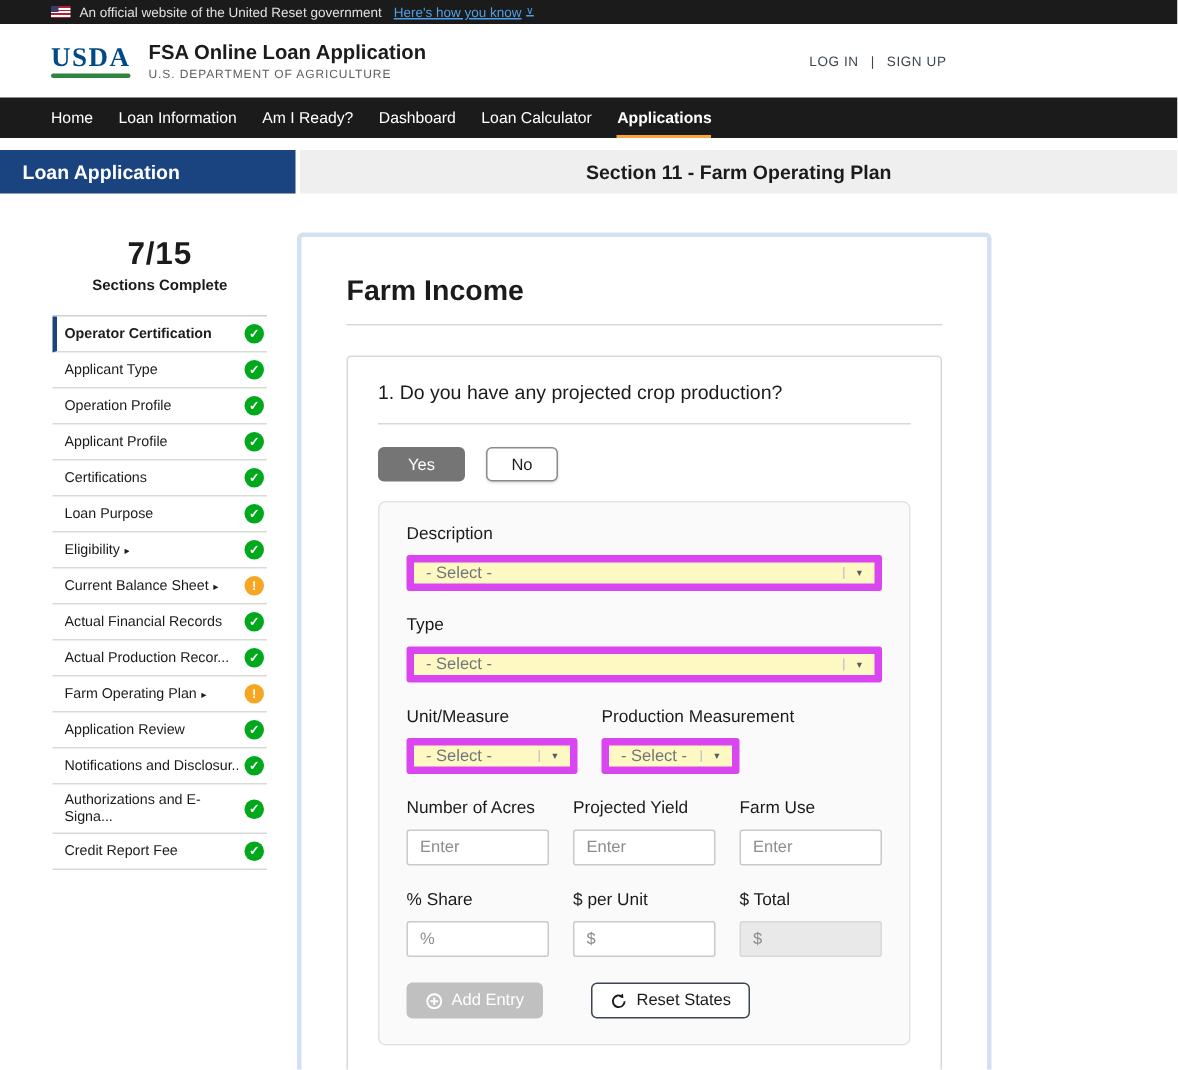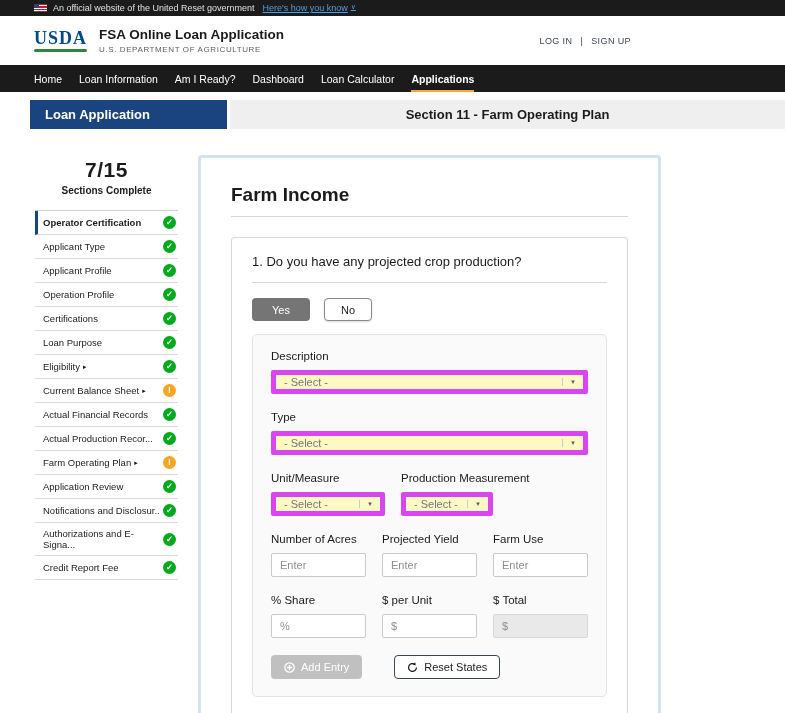--- a/index.html
+++ b/index.html
@@ -28,21 +28,21 @@
   .auth-links { margin-left: auto; margin-right: 120px; display: flex; align-items: flex-start; gap: 8px; font-size: 9px; color: #3d4551; letter-spacing: 0.4px; }
 
   
   .primary-nav { height: 27px; background: #1b1b1b; display: flex; align-items: stretch; padding-left: 34px; gap: 17px; }
   .nav-item { display: flex; align-items: center; color: #fff; font-size: 10.5px; border-bottom: 2px solid transparent; padding-top: 2px; }
   .nav-item.active { font-weight: bold; border-bottom-color: #f8a737; }
   .nav-gap { height: 8px; background: #fff; }
 
   
   .section-bar { height: 29px; display: flex; }
-  .section-bar-left { width: 197px; background: #1a4480; color: #fff; font-weight: bold; font-size: 13px; display: flex; align-items: center; padding-left: 15px; margin-left: 30px; }
+  .section-bar-left { width: 197px; background: #1a4480; color: #fff; font-weight: bold; font-size: 13px; display: flex; align-items: center; padding-left: 15px; }
   .section-bar-right { flex: 1; background: #efefef; margin-left: 3px; display: flex; align-items: center; justify-content: center; font-weight: bold; font-size: 13px; color: #1b1b1b; }
 
   
   .sidebar { position: absolute; left: 35px; top: 158px; width: 143px; }
   .progress-count { font-size: 21px; font-weight: bold; text-align: center; letter-spacing: 0.5px; }
   .progress-caption { font-size: 10px; font-weight: bold; text-align: center; margin-top: 3px; }
   .section-list { list-style: none; margin: 14px 0 0; padding: 0; border-top: 1px solid #d0d0d0; }
   .section-item { display: flex; align-items: center; justify-content: space-between; gap: 4px; border-bottom: 1px solid #d9d9d9; padding: 5px 2px 5px 8px; min-height: 24px; font-size: 9.5px; color: #1b1b1b; cursor: pointer; }
   .section-item.current { border-left: 3px solid #1a4480; padding-left: 5px; font-weight: bold; }
   .item-label { display: flex; align-items: center; gap: 3px; white-space: nowrap; overflow: hidden; }
@@ -139,28 +139,28 @@
     </li>
     <li class="section-item">
       <span class="item-label">
           <span>Applicant Type</span>
           <span class="expand-chevron"></span>
         </span>
       <span class="status-icon complete"></span>
     </li>
     <li class="section-item">
       <span class="item-label">
+          <span>Operation Profile</span>
+          <span class="expand-chevron"></span>
+        </span>
+      <span class="status-icon complete"></span>
+    </li>
+    <li class="section-item">
+      <span class="item-label">
           <span>Applicant Profile</span>
-          <span class="expand-chevron"></span>
-        </span>
-      <span class="status-icon complete"></span>
-    </li>
-    <li class="section-item">
-      <span class="item-label">
-          <span>Operation Profile</span>
           <span class="expand-chevron"></span>
         </span>
       <span class="status-icon complete"></span>
     </li>
     <li class="section-item">
       <span class="item-label">
           <span>Certifications</span>
           <span class="expand-chevron"></span>
         </span>
       <span class="status-icon complete"></span>

